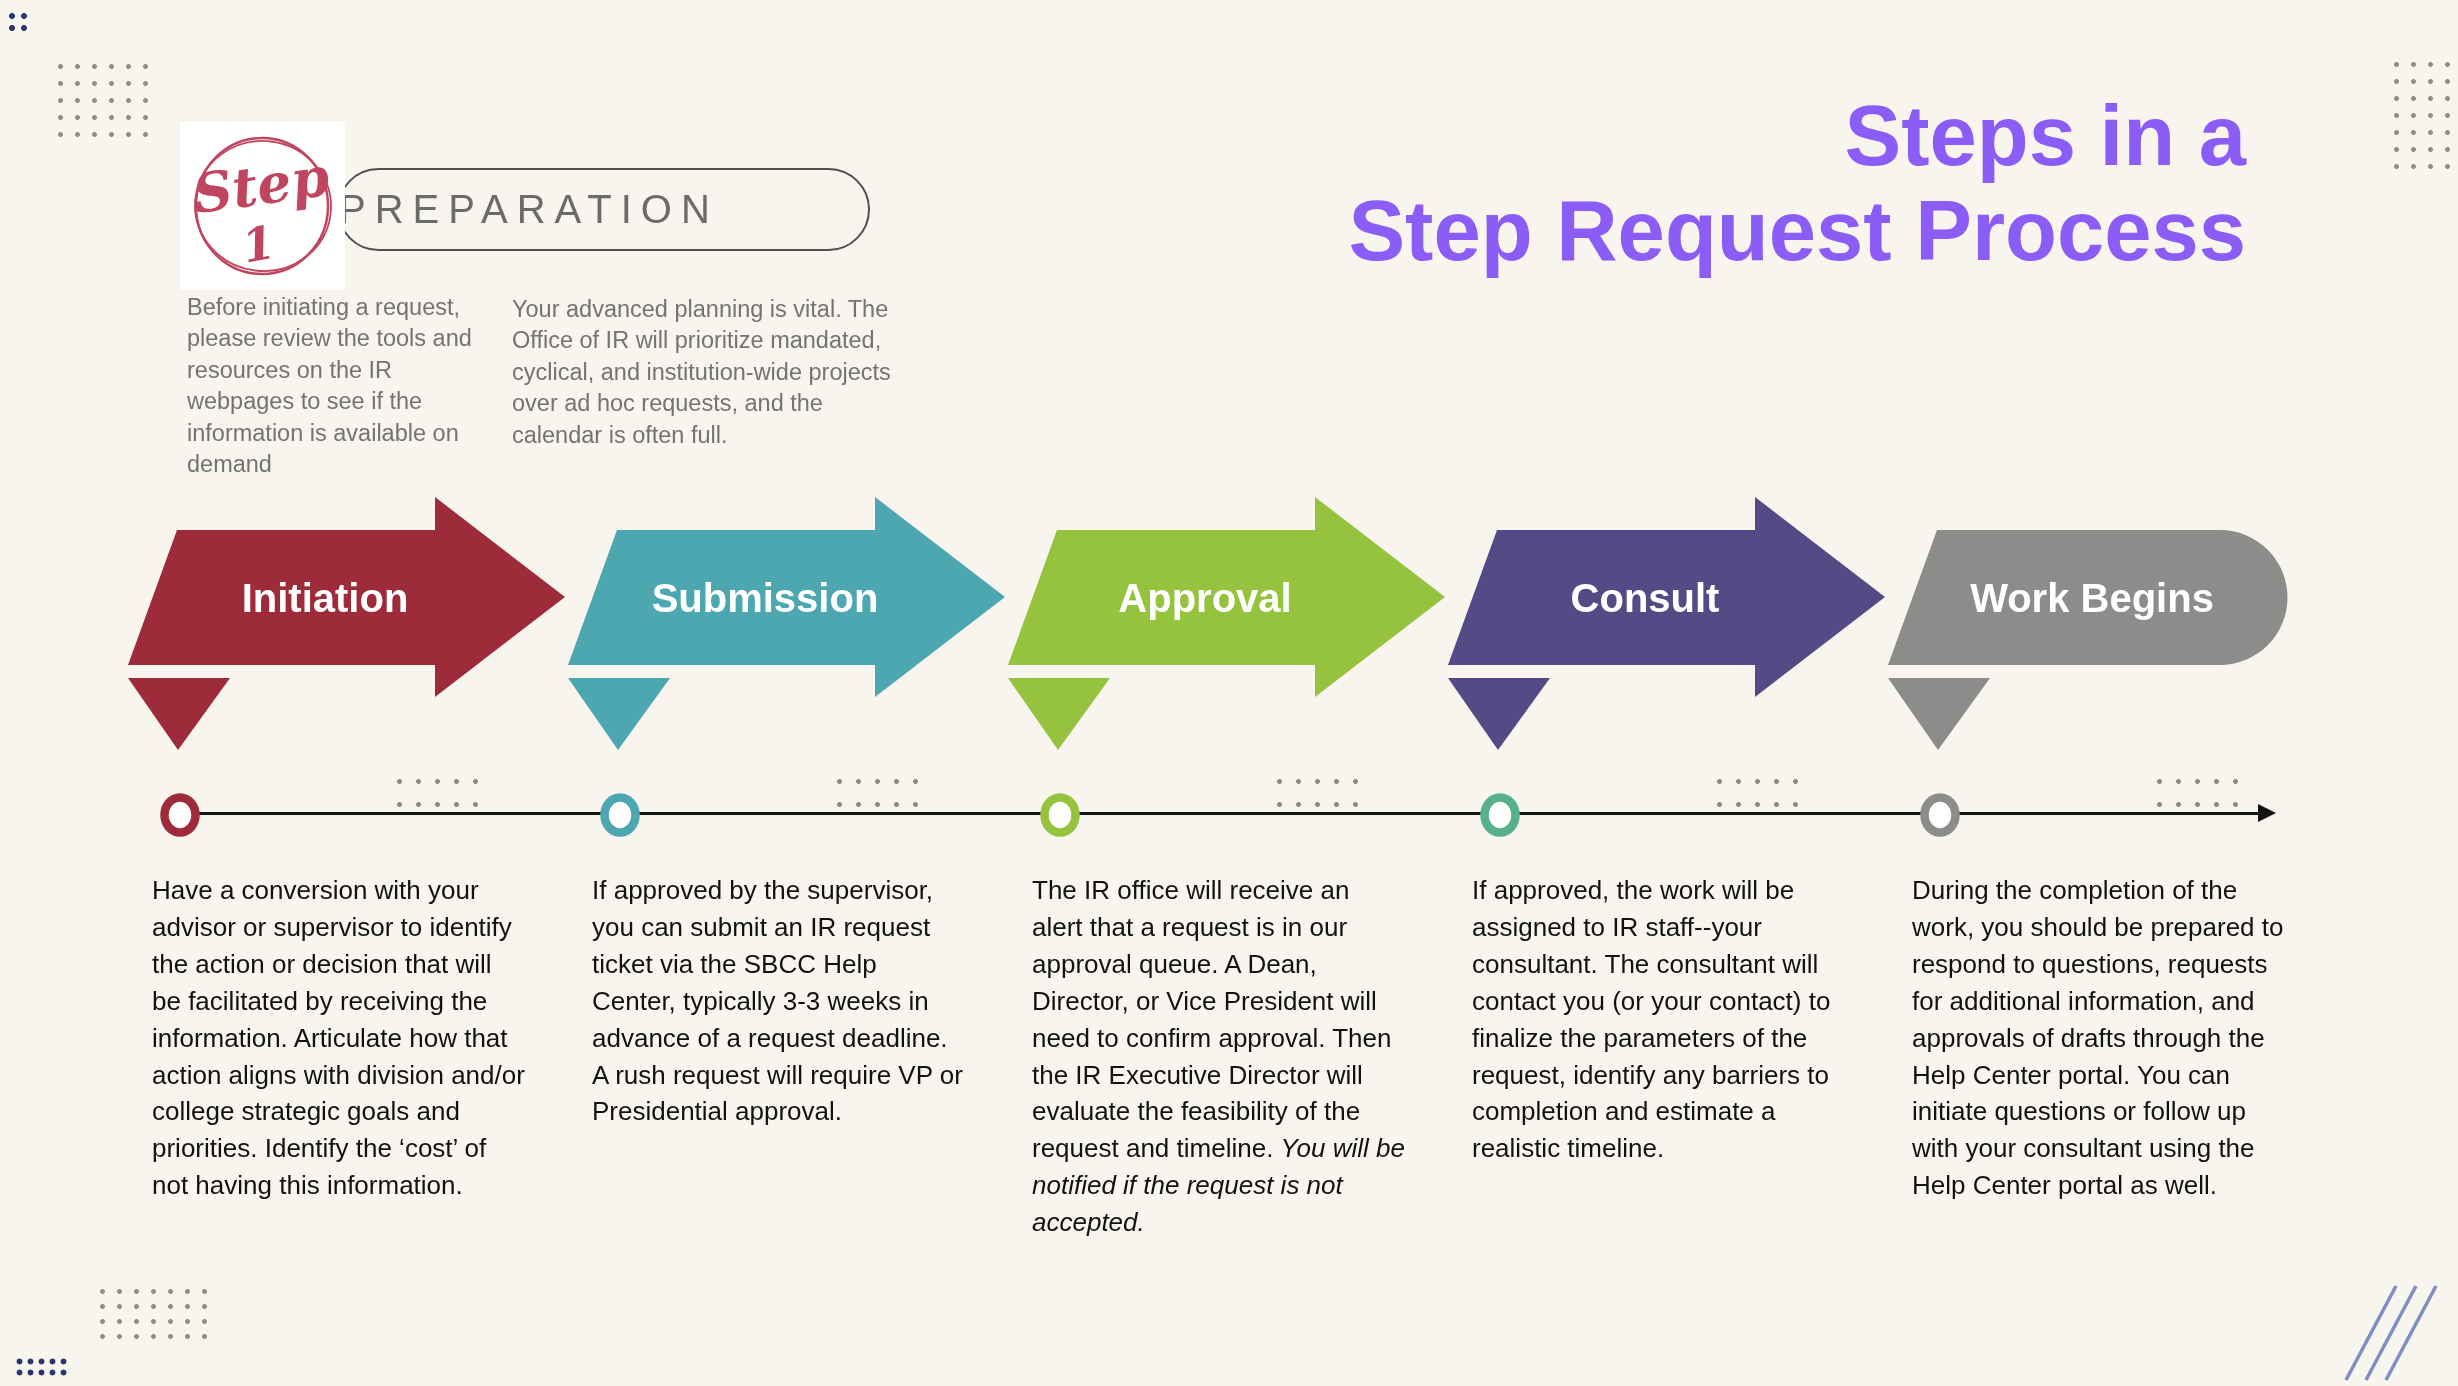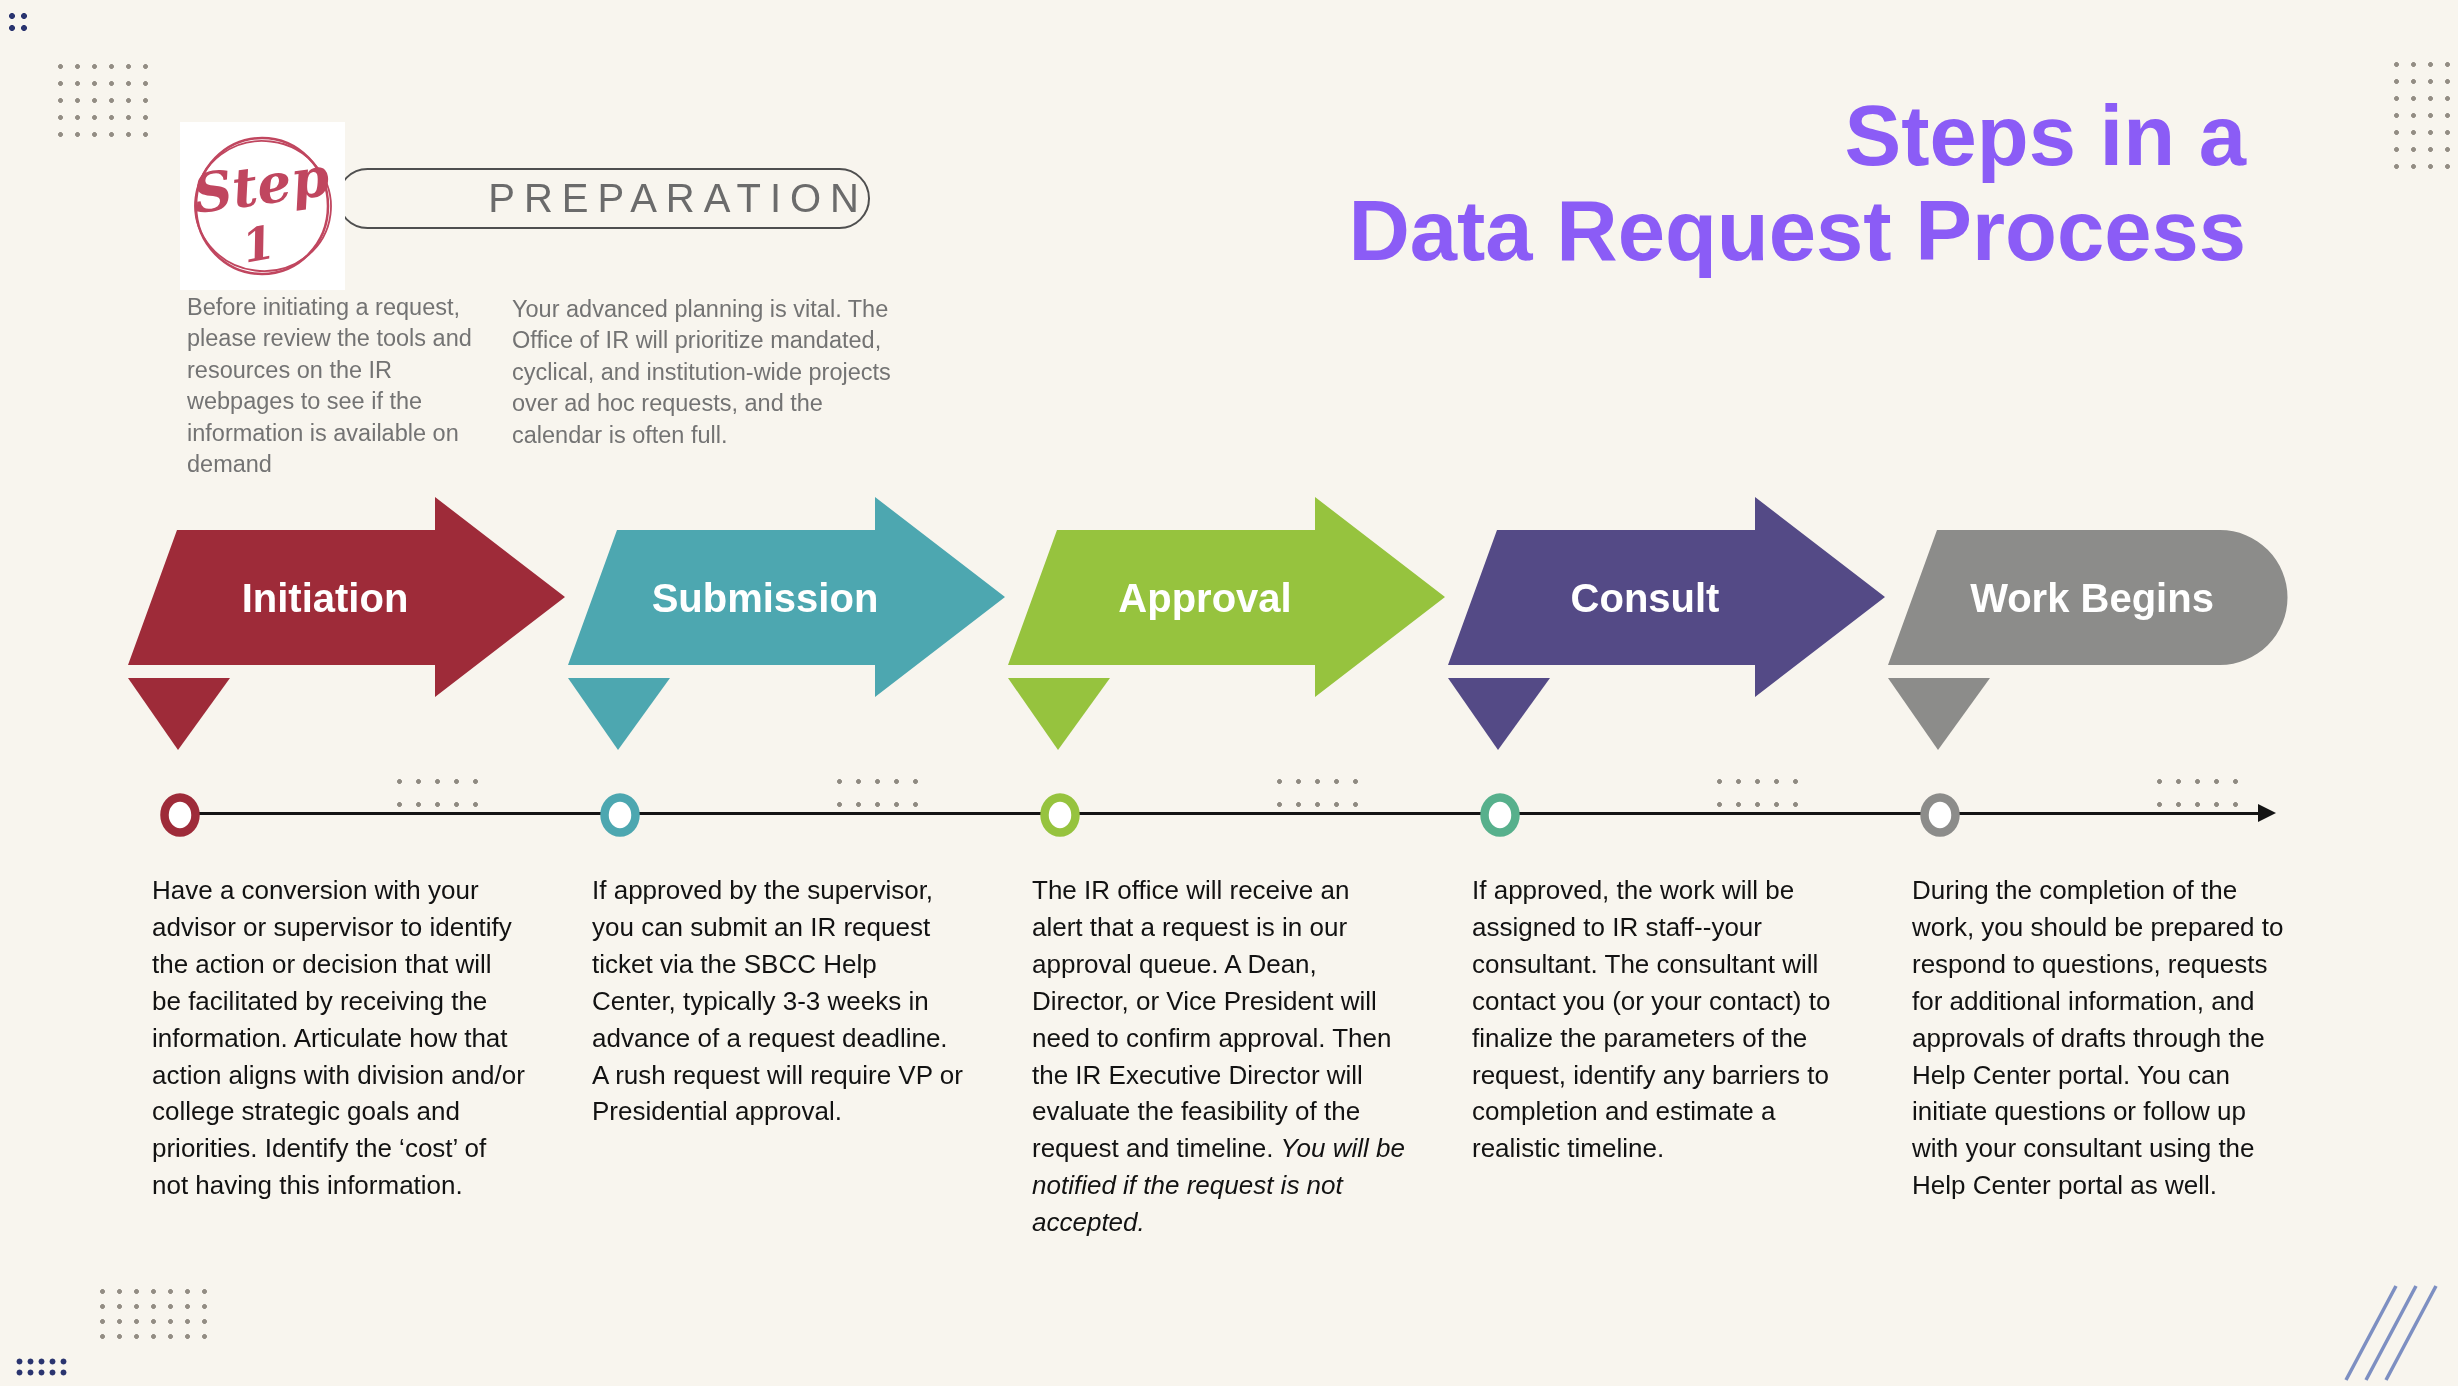--- a/index.html
+++ b/index.html
@@ -18,23 +18,23 @@
   .dg-tl  { --c:#938d84; left:52px;  top:58px;   width:102px; height:85px;  background-size:17px 17px; }
   .dg-tr  { --c:#938d84; left:2388px; top:56px;  width:68px;  height:119px; background-size:17px 17px; }
   .dg-bl  { --c:#938d84; left:94px;  top:1284px; width:119px; height:60px;  background-size:17px 15px; }
   .dg-corner-bl { --c:#2a346f; left:14px; top:1356px; width:55px; height:22px; background-size:11px 11px; background-image:radial-gradient(circle, var(--c) 2.6px, transparent 3.3px); }
   .dg-mid { --c:#8f8a81; top:770px; width:95px; height:46px; background-size:19px 23px; }
   .dg-m1 {left:390px;} .dg-m2 {left:830px;} .dg-m3 {left:1270px;} .dg-m4 {left:1710px;} .dg-m5 {left:2150px;}
 
   
   .badge { left:180px; top:122px; width:165px; height:168px; background:#ffffff; z-index:3; }
   .pill {
-    left:337px; top:168px; width:533px; height:61px;
+    left:337px; top:168px; width:533px; height:83px;
     border:2px solid #4f4f4f; border-radius:45px;
-    display:flex; align-items:center; justify-content:flex-end;
+    display:flex; align-items:center; justify-content:flex-start;
     font-size:40px; letter-spacing:9px; color:#6b6b6b; font-weight:400;
     z-index:2;
   }
   .intro { font-size:23.5px; line-height:1.34; color:#737373; }
   .intro1 { left:187px; top:292px; width:312px; }
   .intro2 { left:512px; top:294px; width:398px; }
   .main-title {
     right:212px; top:88px; text-align:right;
     font-size:85px; font-weight:700; line-height:1.12; color:#8b5cf6;
   }
@@ -81,21 +81,21 @@
 
 <div class="abs pill">
   <span>PREPARATION</span>
 </div>
 
 <div class="abs intro intro1">Before initiating a request, please review the tools and resources on the IR webpages to see if the information is available on demand</div>
 <div class="abs intro intro2">Your advanced planning is  vital. The Office of IR will prioritize mandated, cyclical, and institution-wide projects over ad hoc requests, and the calendar is often full.</div>
 
 <div class="abs main-title">
   <div>Steps in a</div>
-  <div>Data Request Process</div>
+  <div>Step Request Process</div>
 </div>
 
 <div class="abs tl-line"></div>
 <div class="abs tl-head"></div>
 
 <div class="step sg1">
   <svg class="arrow-svg" width="460" height="300" viewBox="0 0 460 300">
     <polygon points="57,60 315,60 315,27 445,127 315,227 315,195 8,195" fill="#9e2b39"></polygon>
     <polygon points="8,208 110,208 58,280" fill="#9e2b39"></polygon>
     <text class="arrow-label" x="205" y="142">Initiation</text>

